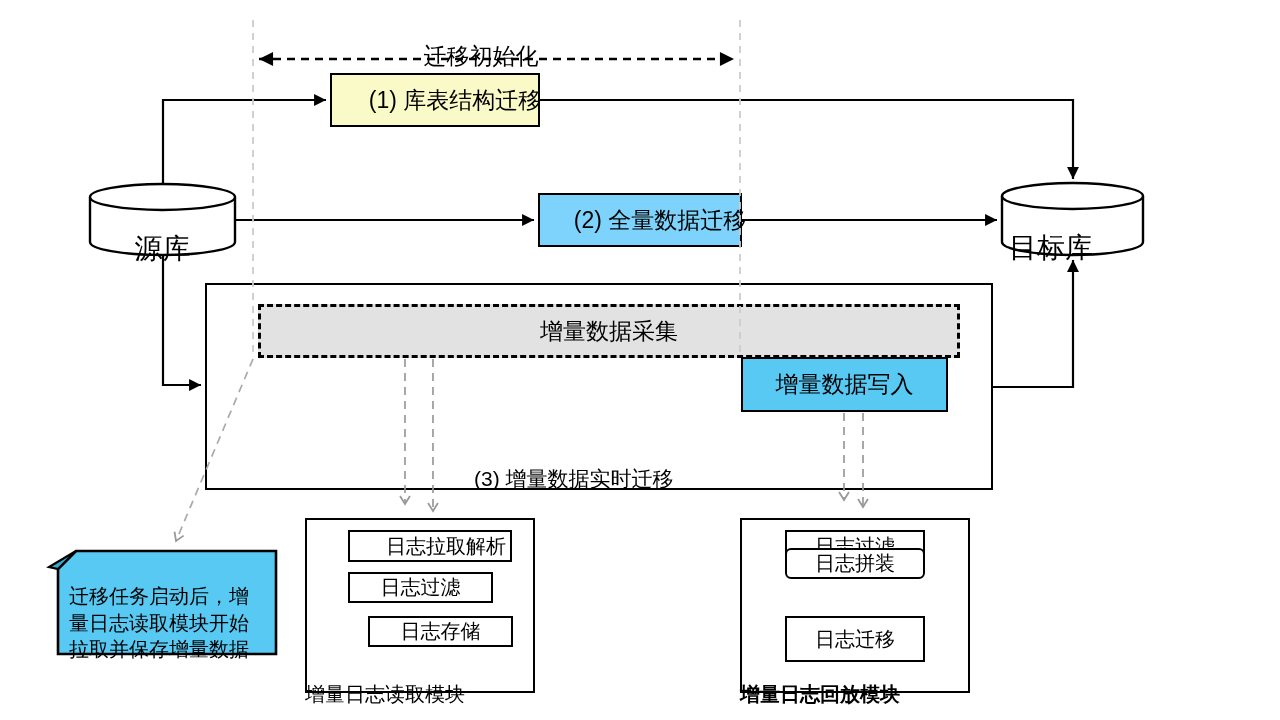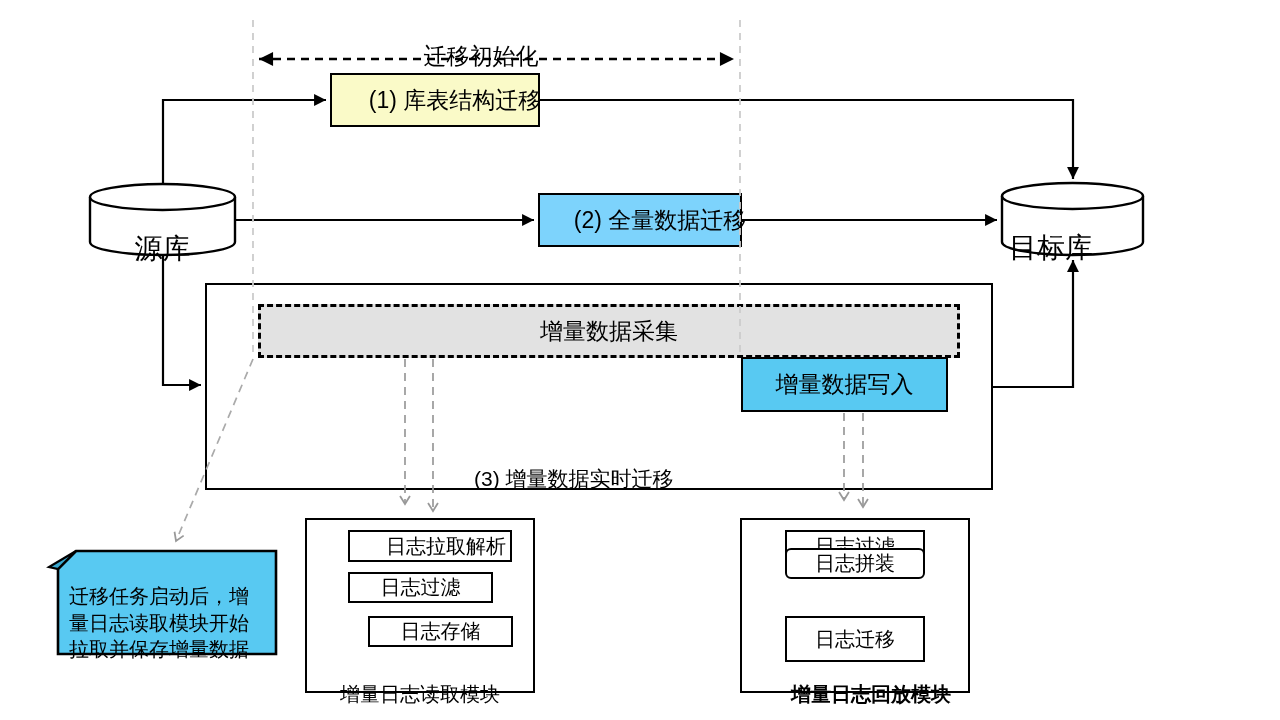--- a/index.html
+++ b/index.html
@@ -16,21 +16,21 @@
     white-space:nowrap;
   }
   .lbl{position:absolute;z-index:2;white-space:nowrap;margin-top:24px;}
   .step-box{font-size:23px;padding-left:40px;}
   .big-box{background:transparent;}
   .collect-box{border:3px dashed #000;font-size:23px;}
   .write-box{font-size:23px;}
   .cyl-lbl{font-size:28px;text-align:center;z-index:2;}
   .module{background:#fff;}
   .mini-box{border:2.2px solid #000;background:#fff;font-size:20px;}
-  .module-title{font-size:20px;text-align:center;z-index:2;}
+  .module-title{font-size:20px;z-index:2;}
   .note-text{
     z-index:2;font-size:20px;line-height:1.33;white-space:normal;
     width:198px;
   }
   .top-label{font-size:23px;text-align:center;}
   .step3-label{font-size:21px;}
 </style>
 </head>
 <body>
 

